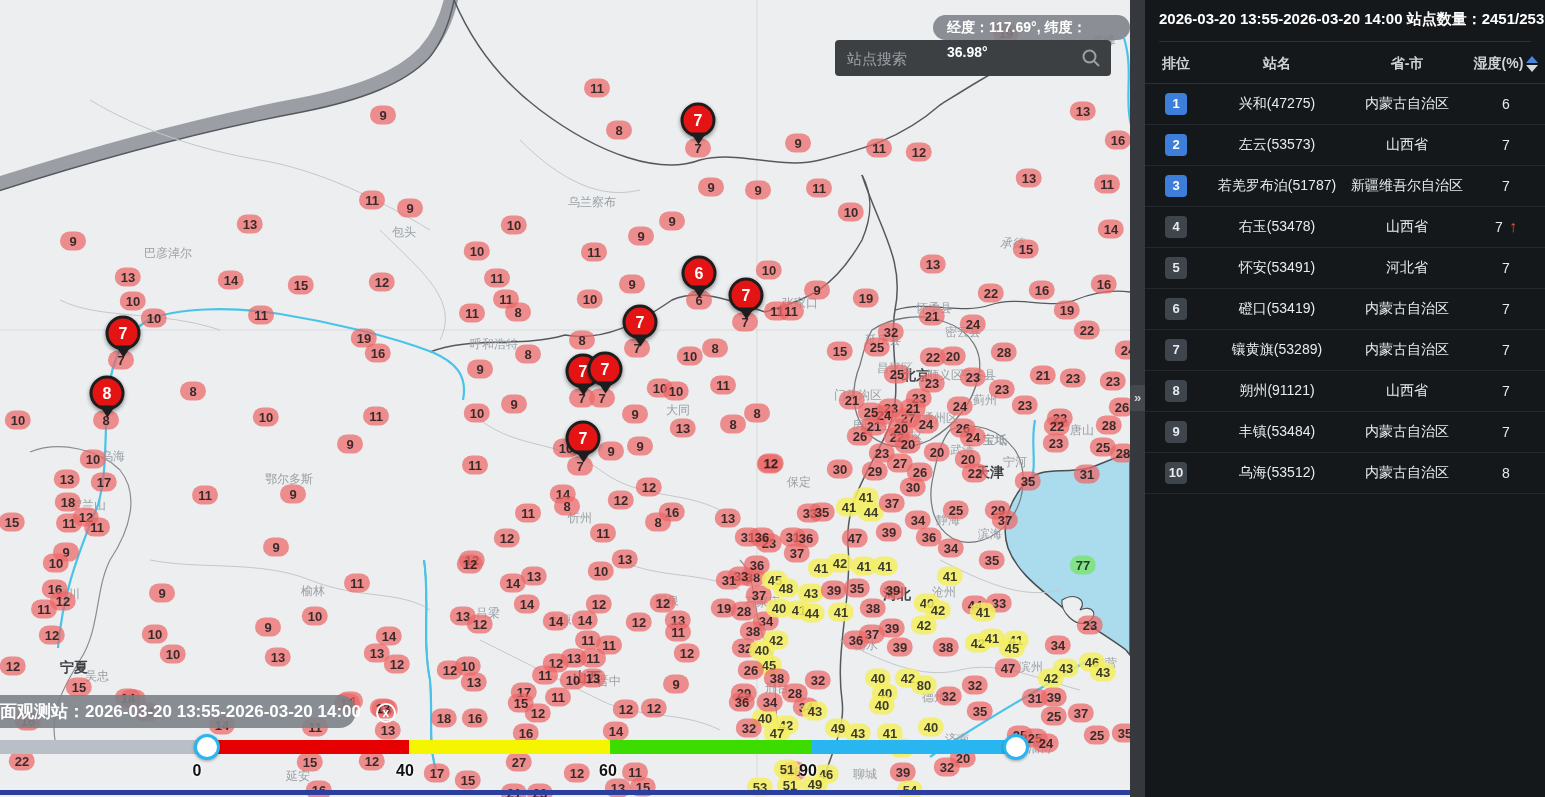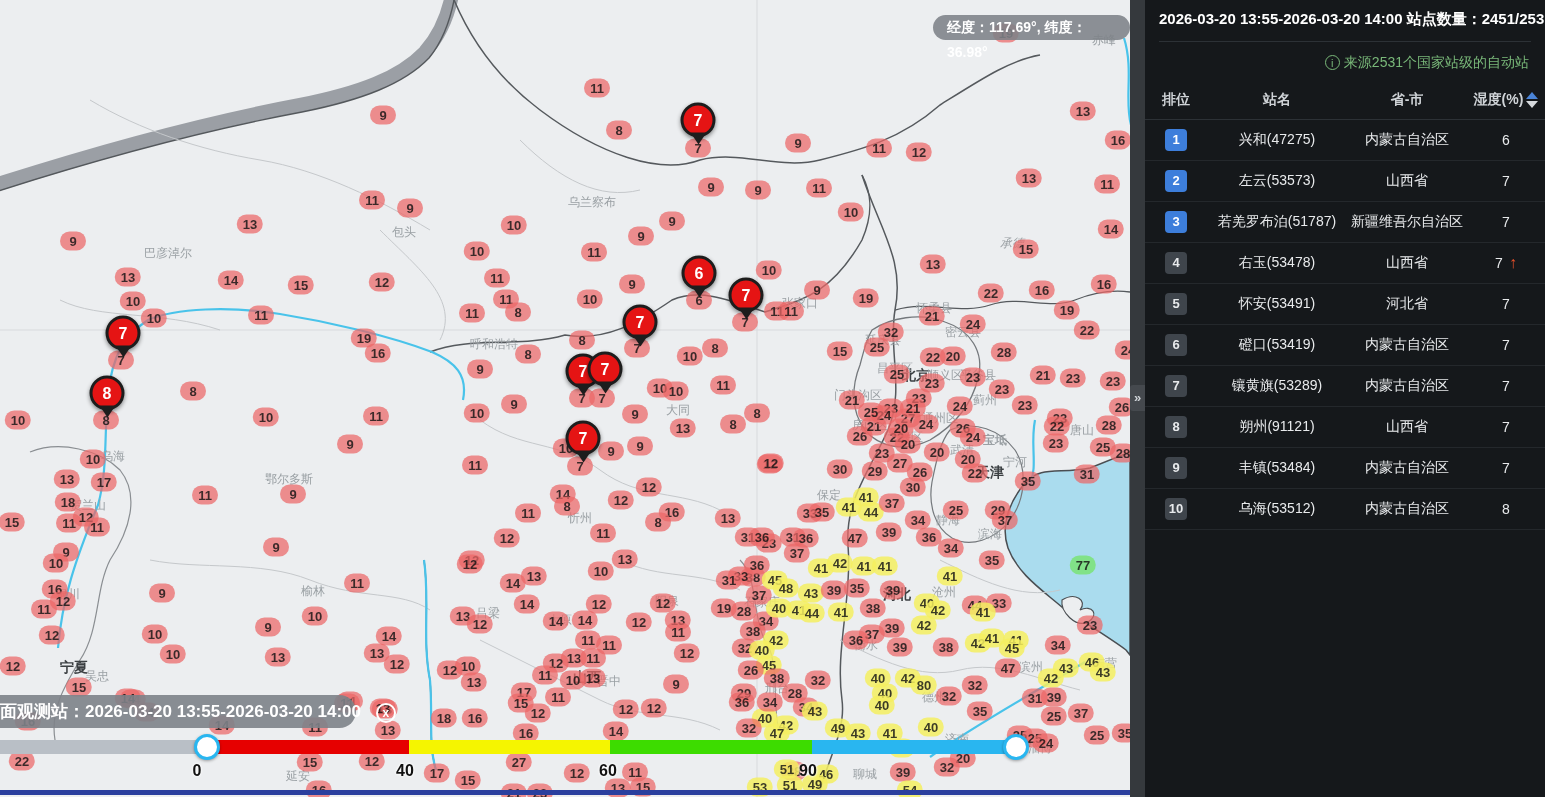--- a/index.html
+++ b/index.html
@@ -131,21 +131,21 @@
         <div class="lbl" style="left: 88px; top: 505px;">贺兰山</div>
         <div class="lbl" style="left: 68px; top: 594px;">银川</div>
         <div class="lbl" style="left: 580px; top: 518px;">忻州</div>
         <div class="lbl" style="left: 313px; top: 591px;">榆林</div>
         <div class="lbl" style="left: 488px; top: 613px;">吕梁</div>
         <div class="lbl" style="left: 560px; top: 620px;">太原</div>
         <div class="lbl" style="left: 609px; top: 681px;">晋中</div>
         <div class="lbl bold" style="left: 587px; top: 678px;">山西</div>
         <div class="lbl" style="left: 762px; top: 602px;">石家庄</div>
         <div class="lbl" style="left: 667px; top: 601px;">阳泉</div>
-        <div class="lbl" style="left: 799px; top: 495px; margin-left: 30px;">保定</div>
+        <div class="lbl" style="left: 799px; top: 482px;">保定</div>
         <div class="lbl" style="left: 866px; top: 645px;">衡水</div>
         <div class="lbl" style="left: 777px; top: 688px;">邢台</div>
         <div class="lbl" style="left: 944px; top: 592px;">沧州</div>
         <div class="lbl bold" style="left: 897px; top: 595px;">河北</div>
         <div class="lbl" style="left: 934px; top: 697px;">德州</div>
         <div class="lbl" style="left: 1031px; top: 667px;">滨州</div>
         <div class="lbl" style="left: 1105px; top: 663px;">东营</div>
         <div class="lbl" style="left: 957px; top: 739px;">济南</div>
         <div class="lbl" style="left: 865px; top: 774px;">聊城</div>
         <div class="lbl" style="left: 1040px; top: 748px;">淄博</div>
@@ -538,20 +538,27 @@
         <div class="pin" style="left: 640px; top: 322px;">7</div>
         <div class="pin" style="left: 583px; top: 371px;">7</div>
         <div class="pin" style="left: 605px; top: 369px;">7</div>
         <div class="pin" style="left: 583px; top: 438px;">7</div>
         <div class="pin" style="left: 123px; top: 333px;">7</div>
         <div class="pin" style="left: 107px; top: 393px;">8</div>
       </div>
 
     <div class="coords-pill">经度：117.69°, 纬度：36.98°</div>
 
+    <div class="search-box">
+      <input type="text" placeholder="站点搜索" style="">
+      <svg class="mag" width="20" height="20" viewBox="0 0 20 20">
+        <circle cx="8.5" cy="8.5" r="6"></circle>
+          <line x1="13" y1="13" x2="18" y2="18"></line>
+      </svg>
+    </div>
 
     <div class="time-pill">
       <span>面观测站：2026-03-20 13:55-2026-03-20 14:00</span>
       <span class="close">x</span>
     </div>
 
     <div class="scale" id="scale">
         <div class="seg" style="left: 0px; width: 207px; background: rgb(185, 191, 198);"></div>
         <div class="seg" style="left: 207px; width: 202px; background: rgb(230, 0, 0);"></div>
         <div class="seg" style="left: 409px; width: 201px; background: rgb(245, 245, 0);"></div>
@@ -567,23 +574,20 @@
     <div class="bottom-line"></div>
   </div>
 
   <div class="edge-strip">
     <div class="collapse">»</div>
   </div>
 
   <div class="sidebar">
     <div class="sb-header">2026-03-20 13:55-2026-03-20 14:00  站点数量：2451/2531</div>
     <div class="sb-div"></div>
-    <div class="sb-source">
-      <span class="info-i">i</span><span>来源2531个国家站级的自动站</span>
-    </div>
     <table class="rank">
       <thead>
         <tr>
           <th style="width:62px">排位</th>
           <th style="width:140px">站名</th>
           <th style="width:120px">省-市</th>
           <th><span>湿度(%)</span><span class="sort-icons"><div class="up"></div><div class="down"></div></span></th>
         </tr>
       </thead>
       <tbody id="rank-body">

